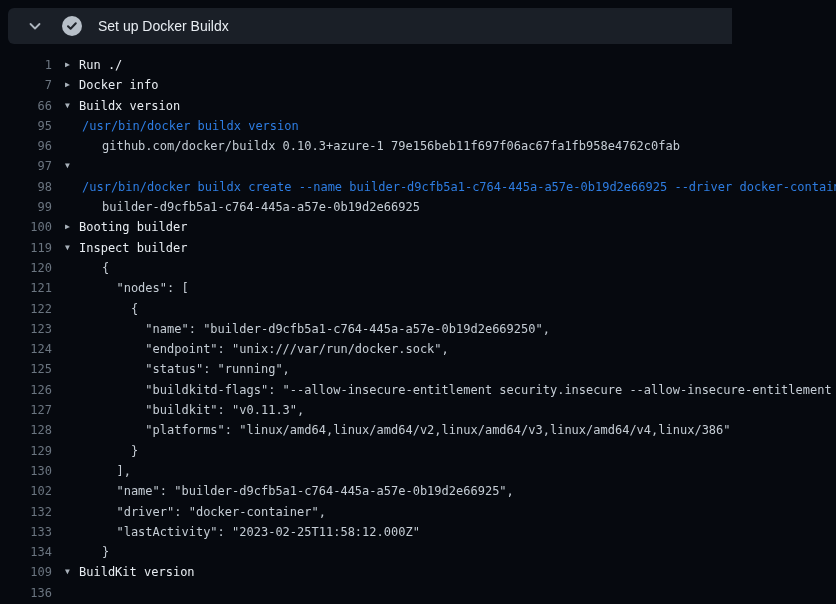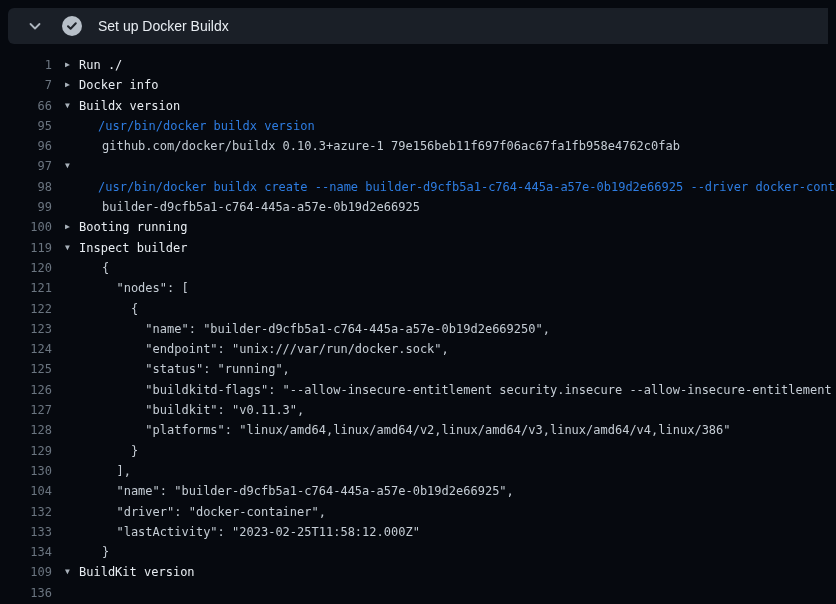--- a/index.html
+++ b/index.html
@@ -10,21 +10,21 @@
     height: 604px;
     overflow: hidden;
   }
   * { box-sizing: border-box; }
 
   
   .step-header {
     position: absolute;
     left: 8px;
     top: 8px;
-    width: 820px;
+    width: 724px;
     height: 36px;
     background: var(--header-bg, #1a1f27);
     border-radius: 6px 0 0 6px;
     display: flex;
     align-items: center;
     padding: 0 12px;
     cursor: pointer;
     font-family: "Liberation Sans", sans-serif;
   }
   .chev-btn {
@@ -78,21 +78,21 @@
     font-size: 8px;
     cursor: pointer;
     display: inline-block;
   }
   .log-row .spacer {
     flex: none;
     width: 30px;
   }
   .log-row .text { flex: none; }
   .log-row .text.group   { color: var(--group-text, #e8edf2); cursor: pointer; text-align: right; }
-  .log-row .text.command { color: var(--command-blue, #2e7de2); margin-left: 16px; }
+  .log-row .text.command { color: var(--command-blue, #2e7de2); }
   .log-row .text.output  { color: var(--output-text, #c5cdd5); margin-left: 20px; }
 </style>
 </head>
 <body>
 
 <div class="step-header">
   <span class="chev-btn">
     <svg width="16" height="16" viewBox="0 0 16 16" fill="none">
       <path d="M3.5 6l4.5 4.5L12.5 6" stroke="#aeb6bf" stroke-width="1.8" stroke-linecap="round" stroke-linejoin="round"></path>
     </svg>
@@ -108,32 +108,32 @@
 
 <div class="log" id="log">
     <div class="log-row"><a class="num">1</a><span class="arrow">▶</span><span class="text group">Run ./</span></div>
     <div class="log-row"><a class="num">7</a><span class="arrow">▶</span><span class="text group">Docker info</span></div>
     <div class="log-row"><a class="num">66</a><span class="arrow">▼</span><span class="text group">Buildx version</span></div>
     <div class="log-row"><a class="num">95</a><span class="spacer"></span><span class="text command">/usr/bin/docker buildx version</span></div>
     <div class="log-row"><a class="num">96</a><span class="spacer"></span><span class="text output">github.com/docker/buildx 0.10.3+azure-1 79e156beb11f697f06ac67fa1fb958e4762c0fab</span></div>
     <div class="log-row"><a class="num">97</a><span class="arrow">▼</span></div>
     <div class="log-row"><a class="num">98</a><span class="spacer"></span><span class="text command">/usr/bin/docker buildx create --name builder-d9cfb5a1-c764-445a-a57e-0b19d2e66925 --driver docker-container</span></div>
     <div class="log-row"><a class="num">99</a><span class="spacer"></span><span class="text output">builder-d9cfb5a1-c764-445a-a57e-0b19d2e66925</span></div>
-    <div class="log-row"><a class="num">100</a><span class="arrow">▶</span><span class="text group">Booting running</span></div>
+    <div class="log-row"><a class="num">100</a><span class="arrow">▶</span><span class="text group">Booting builder</span></div>
     <div class="log-row"><a class="num">119</a><span class="arrow">▼</span><span class="text group">Inspect builder</span></div>
     <div class="log-row"><a class="num">120</a><span class="spacer"></span><span class="text output">{</span></div>
     <div class="log-row"><a class="num">121</a><span class="spacer"></span><span class="text output">  "nodes": [</span></div>
     <div class="log-row"><a class="num">122</a><span class="spacer"></span><span class="text output">    {</span></div>
     <div class="log-row"><a class="num">123</a><span class="spacer"></span><span class="text output">      "name": "builder-d9cfb5a1-c764-445a-a57e-0b19d2e669250",</span></div>
     <div class="log-row"><a class="num">124</a><span class="spacer"></span><span class="text output">      "endpoint": "unix:///var/run/docker.sock",</span></div>
     <div class="log-row"><a class="num">125</a><span class="spacer"></span><span class="text output">      "status": "running",</span></div>
     <div class="log-row"><a class="num">126</a><span class="spacer"></span><span class="text output">      "buildkitd-flags": "--allow-insecure-entitlement security.insecure --allow-insecure-entitlement networ</span></div>
     <div class="log-row"><a class="num">127</a><span class="spacer"></span><span class="text output">      "buildkit": "v0.11.3",</span></div>
     <div class="log-row"><a class="num">128</a><span class="spacer"></span><span class="text output">      "platforms": "linux/amd64,linux/amd64/v2,linux/amd64/v3,linux/amd64/v4,linux/386"</span></div>
     <div class="log-row"><a class="num">129</a><span class="spacer"></span><span class="text output">    }</span></div>
     <div class="log-row"><a class="num">130</a><span class="spacer"></span><span class="text output">  ],</span></div>
-    <div class="log-row"><a class="num">104</a><span class="spacer"></span><span class="text output">  "name": "builder-d9cfb5a1-c764-445a-a57e-0b19d2e66925",</span></div>
+    <div class="log-row"><a class="num">102</a><span class="spacer"></span><span class="text output">  "name": "builder-d9cfb5a1-c764-445a-a57e-0b19d2e66925",</span></div>
     <div class="log-row"><a class="num">132</a><span class="spacer"></span><span class="text output">  "driver": "docker-container",</span></div>
     <div class="log-row"><a class="num">133</a><span class="spacer"></span><span class="text output">  "lastActivity": "2023-02-25T11:58:12.000Z"</span></div>
     <div class="log-row"><a class="num">134</a><span class="spacer"></span><span class="text output">}</span></div>
     <div class="log-row"><a class="num">109</a><span class="arrow">▼</span><span class="text group">BuildKit version</span></div>
     <div class="log-row"><a class="num">136</a><span class="spacer"></span></div>
   </div>
 
 </body></html>

